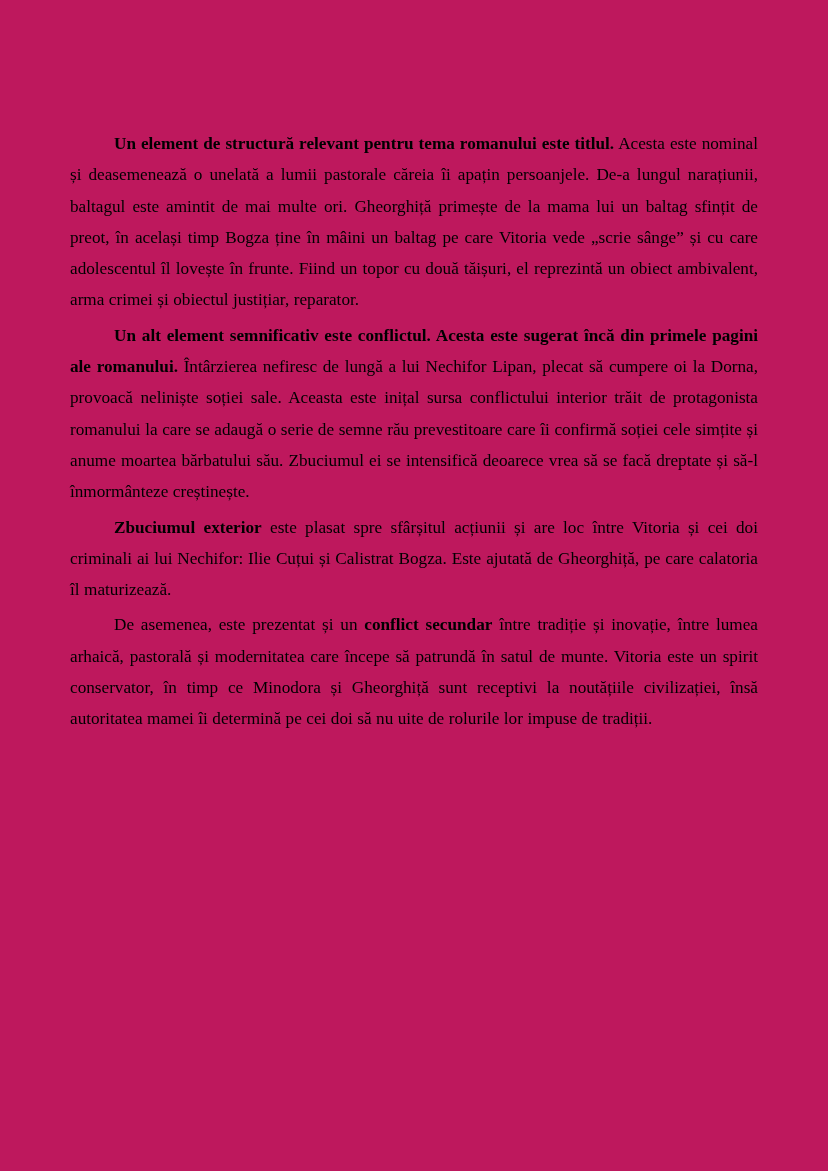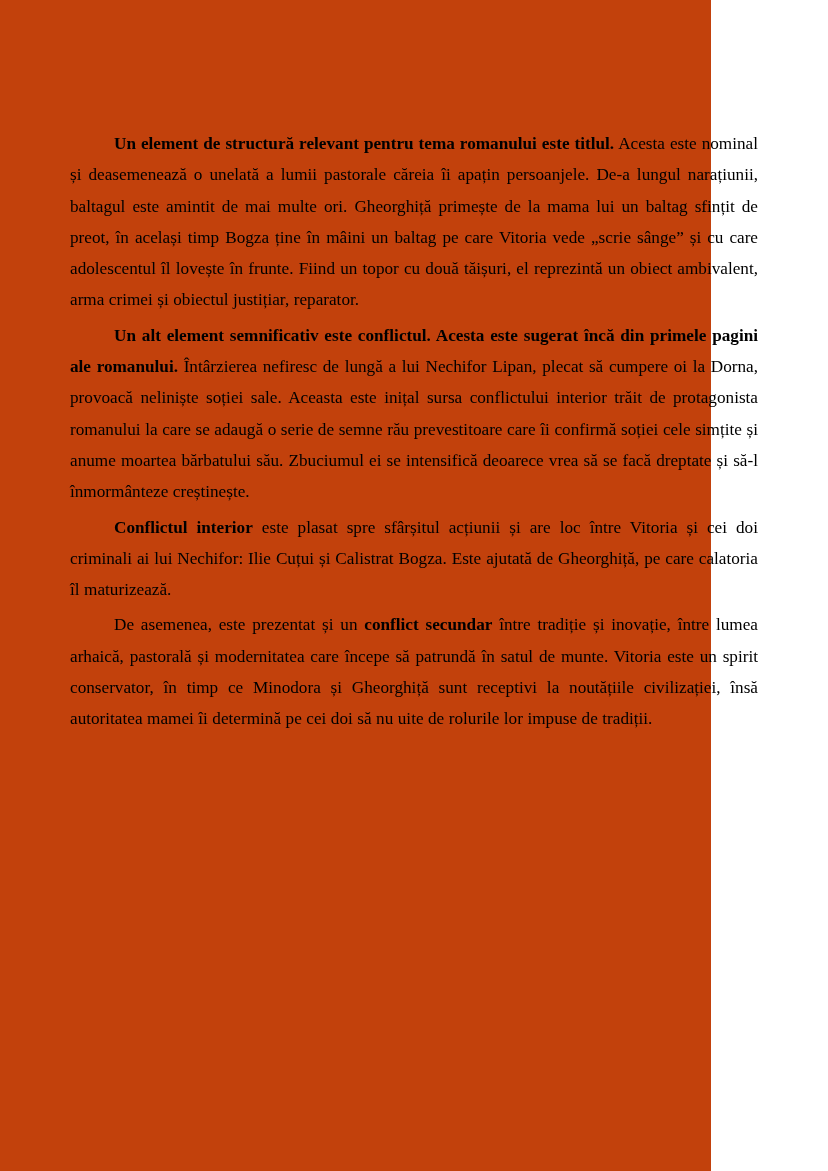--- a/index.html
+++ b/index.html
@@ -9,25 +9,25 @@
   }
   body {
     width: 828px;
     height: 1171px;
     font-family: "Liberation Serif", "DejaVu Serif", serif;
     color: #000000;
     overflow: hidden;
   }
   .page {
     position: relative;
-    width: 711px;
+    width: 828px;
     height: 1171px;
     box-sizing: border-box;
     padding: 128px 70px 60px 70px;
-    background: #c2410c;
+    background: #be185d;
   }
   .doc-body {
     width: 688px;
   }
   p.para {
     margin: 0 0 4px 0;
     font-size: 17.2px;
     line-height: 1.82;
     text-align: justify;
     text-justify: inter-word;
@@ -42,16 +42,16 @@
     font-weight: bold;
   }
 </style>
 </head>
 <body>
 
 <div class="page">
   <div class="doc-body" id="doc-body">
       <p class="para"><span class="b">Un element de structură relevant pentru tema romanului este titlul.</span><span> Acesta este nominal și deasemenează o unelată a lumii pastorale căreia îi apațin persoanjele. De-a lungul narațiunii, baltagul este amintit de mai multe ori. Gheorghiță primește de la mama lui un baltag sfințit de preot, în același timp Bogza ține în mâini un baltag pe care Vitoria vede „scrie sânge” și cu care adolescentul îl lovește în frunte. Fiind un topor cu două tăișuri, el reprezintă un obiect ambivalent, arma crimei și obiectul justițiar, reparator.</span></p>
       <p class="para"><span class="b">Un alt element semnificativ este conflictul. Acesta este sugerat încă din primele pagini ale romanului.</span><span> Întârzierea nefiresc de lungă a lui Nechifor Lipan, plecat să cumpere oi la Dorna, provoacă neliniște soției sale. Aceasta este inițal sursa conflictului interior trăit de protagonista romanului la care se adaugă o serie de semne rău prevestitoare care îi confirmă soției cele simțite și anume moartea bărbatului său. Zbuciumul ei se intensifică deoarece vrea să se facă dreptate și să-l înmormânteze creștinește.</span></p>
-      <p class="para"><span class="b">Conflictul interior</span><span> este plasat spre sfârșitul acțiunii și are loc între Vitoria și cei doi criminali ai lui Nechifor: Ilie Cuțui și Calistrat Bogza. Este ajutată de Gheorghiță, pe care calatoria îl maturizează.</span></p>
+      <p class="para"><span class="b">Zbuciumul exterior</span><span> este plasat spre sfârșitul acțiunii și are loc între Vitoria și cei doi criminali ai lui Nechifor: Ilie Cuțui și Calistrat Bogza. Este ajutată de Gheorghiță, pe care calatoria îl maturizează.</span></p>
       <p class="para"><span>De asemenea, este prezentat și un </span><span class="b">conflict secundar</span><span> între tradiție și inovație, între lumea arhaică, pastorală și modernitatea care începe să patrundă în satul de munte. Vitoria este un spirit conservator, în timp ce Minodora și Gheorghiță sunt receptivi la noutățiile civilizației, însă autoritatea mamei îi determină pe cei doi să nu uite de rolurile lor impuse de tradiții.</span></p>
     </div>
 </div>
 
 </body></html>

